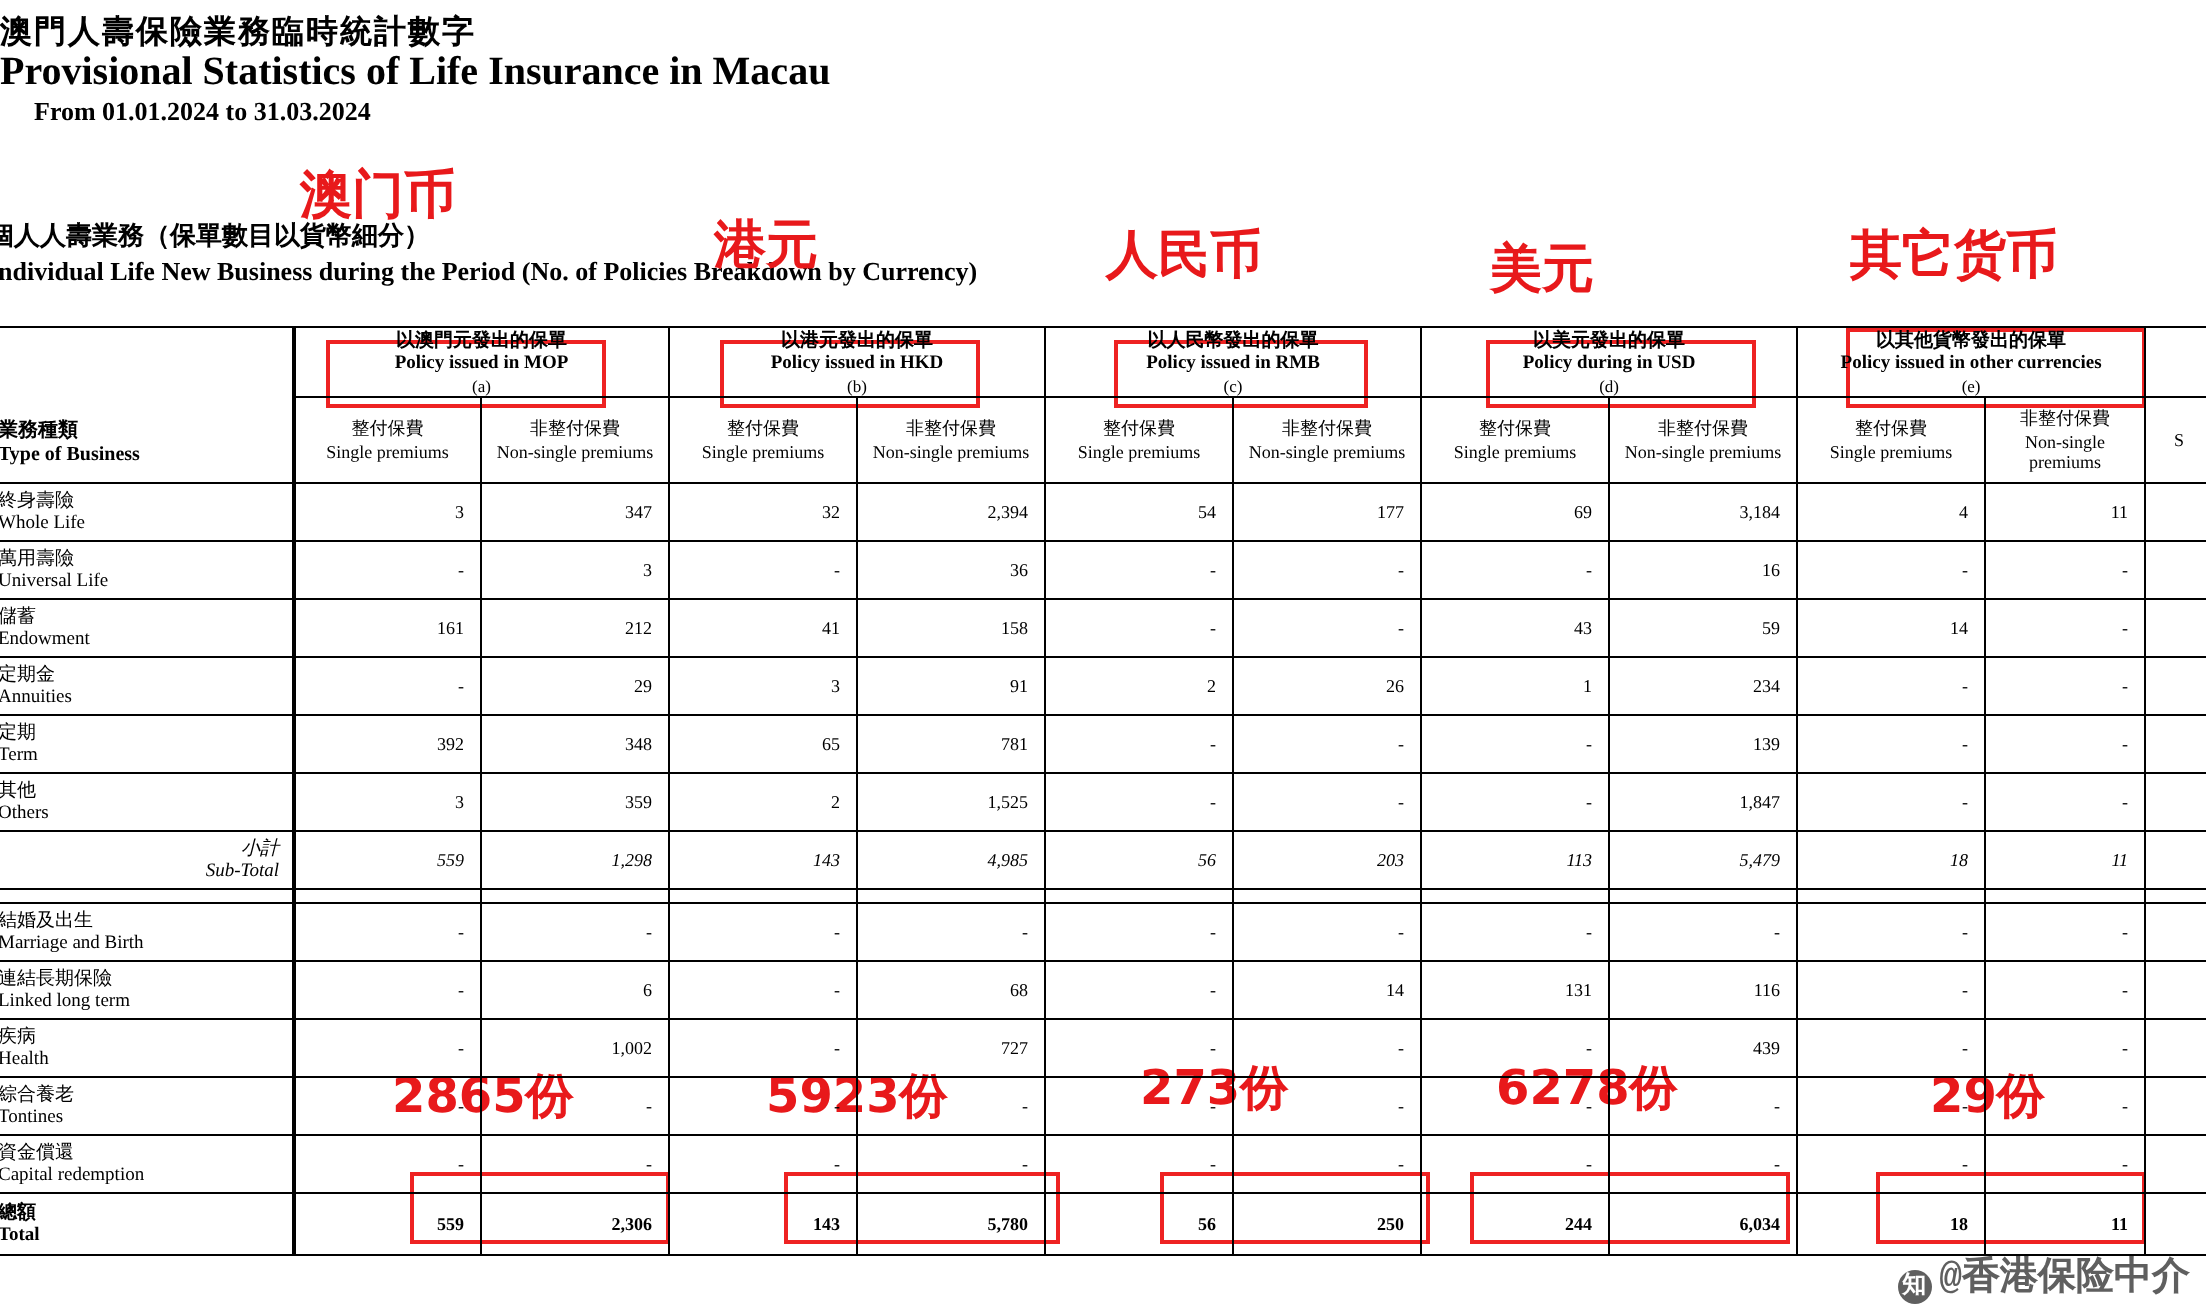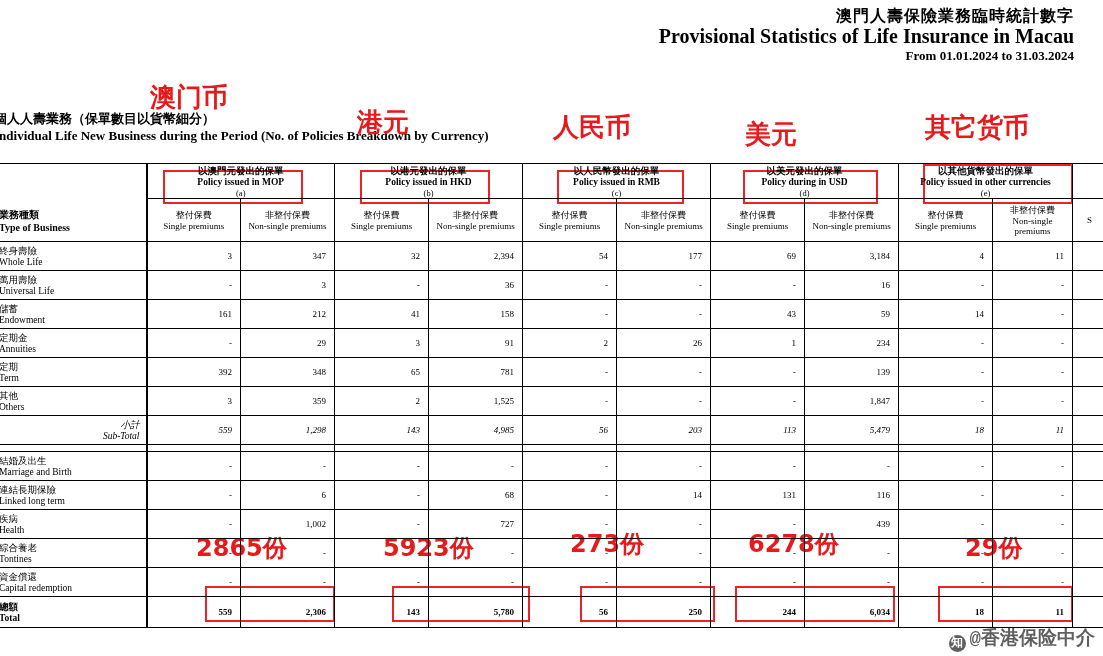--- a/index.html
+++ b/index.html
@@ -15,21 +15,21 @@
     color: #000;
     overflow: hidden;
   }
 
   
   .title-block {
     position: absolute;
     top: 6px;
     left: 0;
     width: 1074px;
-    text-align: right;
+    text-align: left;
   }
   .t-cn1 {
     font-family: "DejaVu Sans", sans-serif;
     font-size: 16px;
     font-weight: bold;
     letter-spacing: 1px;
     line-height: 20px;
   }
   .t-en1 {
     font-family: "Liberation Serif", serif;
@@ -40,20 +40,21 @@
   .t-cn2 {
     font-family: "DejaVu Sans", sans-serif;
     font-size: 13px;
     line-height: 19px;
   }
   .t-en2 {
     font-family: "Liberation Serif", serif;
     font-size: 13px;
     font-weight: bold;
     line-height: 18px;
+    margin-left: 17px;
   }
 
   
   .subhead {
     position: absolute;
     left: -6px;
     top: 110px;
     width: 680px;
   }
   .subhead .cn {

